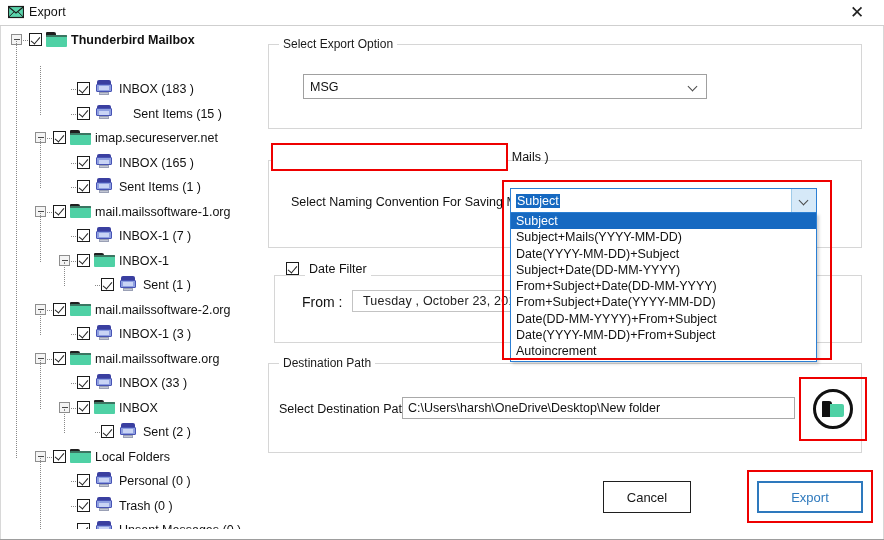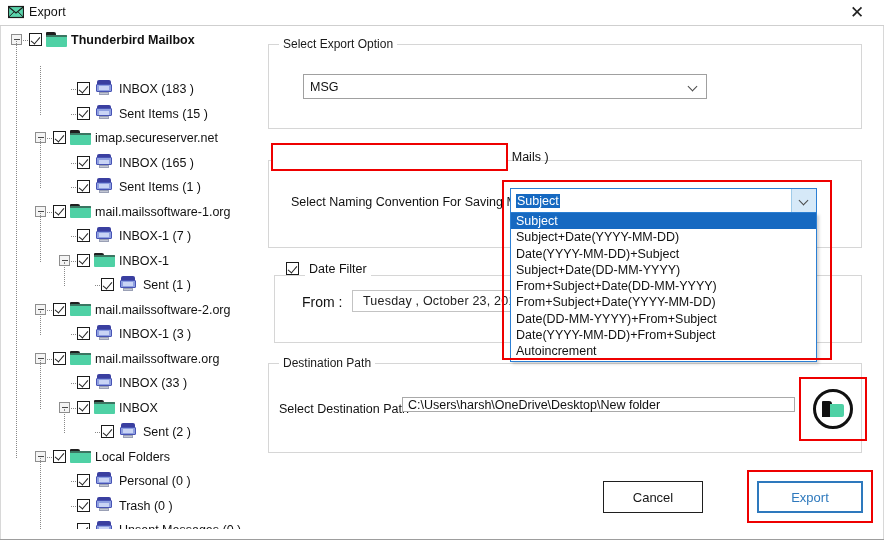--- a/index.html
+++ b/index.html
@@ -246,21 +246,21 @@
       <span class="label" style="left: 118px;">INBOX (183 )</span>
     </div>
     <div class="row" style="top: 74.5px;">
       <span class="doth" style="left: 70px; top: 12px; width: 5px;"></span>
       <span class="cbx checked" style="left: 76px; top: 5px;"></span>
       <span class="micon" style="left: 94px; top: 3px;">
         <span class="top"></span>
         <span class="scr"></span>
         <span class="base"></span>
       </span>
-      <span class="label" style="left: 118px;">Sent Items (15 )</span>
+      <span class="label" style="left: 132px;">Sent Items (15 )</span>
     </div>
     <div class="row" style="top: 99px;">
       <span class="twisty" style="left: 34px; top: 6px;"></span>
       <span class="doth" style="left: 46px; top: 12px; width: 5px;"></span>
       <span class="cbx checked" style="left: 52px; top: 5px;"></span>
       <span class="ficon" style="left: 69px; top: 4px;">
         <span class="back"></span>
         <span class="body"></span>
         <span class="lip"></span>
       </span>
@@ -465,45 +465,45 @@
 <span class="plain" id="dateChkLabel" style="left:305px; top:262px; background:#fff; padding:0 4px;">Date Filter</span>
 <span class="plain" id="fromLabel" style="left:302px; top:294px; font-size:14px;">From :</span>
 <div id="datebox" style="left:352px; top:290px; width:185px; height:22px;">
   <span class="dval">Tuesday   ,   October   23, 2018</span>
 </div>
 
 <div class="group" id="grpDest" style="left:268px; top:363px; width:594px; height:90px;">
   <span class="gtitle">Destination Path</span>
 </div>
 <span class="plain" id="destLabel" style="left:279px; top:402px;">Select Destination Path</span>
-<div class="textbox" id="destPath" style="left:402px; top:397px; width:393px; height:15px;text-align:right;">
+<div class="textbox" id="destPath" style="left:402px; top:397px; width:393px; height:22px;text-align:right;">
   <span class="tval">C:\Users\harsh\OneDrive\Desktop\New folder</span>
 </div>
 <div id="browseBtn" style="left:813px; top:389px;">
   <span class="bf">
       <span class="bk"></span>
       <span class="bd"></span>
       <span class="bl"></span>
     </span>
 </div>
 <div class="redbox" id="browseRed" style="left:799px; top:377px; width:68px; height:64px;"></div>
 
-<div class="btn" id="btnCancel" style="left:603px; top:481px; width:100px; height:32px;">Cancel</div>
+<div class="btn" id="btnCancel" style="left:603px; top:481px; width:88px; height:32px;">Cancel</div>
 <div class="btn" id="btnExport" style="left:757px; top:481px; width:106px; height:32px;">Export</div>
 <div class="redbox" id="exportRed" style="left:747px; top:470px; width:126px; height:53px;"></div>
 
 <div id="ncCombo">
   <span class="selText">Subject</span>
   <span class="carrow">
       <span class="chev"></span>
     </span>
 </div>
 <div id="ncList">
     <div class="opt sel">Subject</div>
-    <div class="opt">Subject+Date(YYYY-MM-DD)</div>
+    <div class="opt">Subject+Mails(YYYY-MM-DD)</div>
     <div class="opt">Date(YYYY-MM-DD)+Subject</div>
     <div class="opt">Subject+Date(DD-MM-YYYY)</div>
     <div class="opt">From+Subject+Date(DD-MM-YYYY)</div>
     <div class="opt">From+Subject+Date(YYYY-MM-DD)</div>
     <div class="opt">Date(DD-MM-YYYY)+From+Subject</div>
     <div class="opt">Date(YYYY-MM-DD)+From+Subject</div>
     <div class="opt">Autoincrement</div>
   </div>
 <div class="redbox" id="ncRed" style="left:502px; top:180px; width:330px; height:180px;"></div>
 

